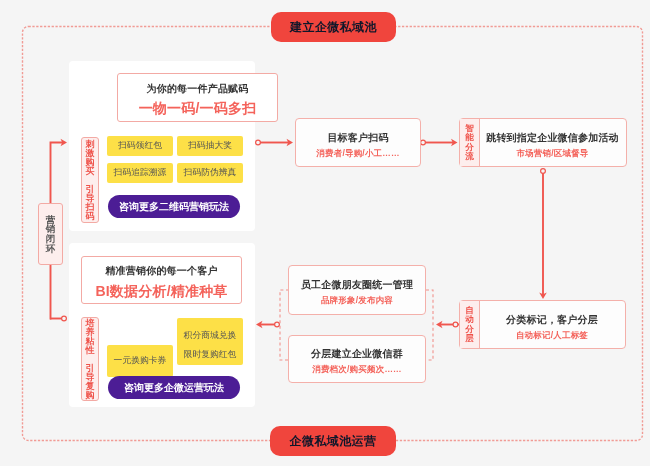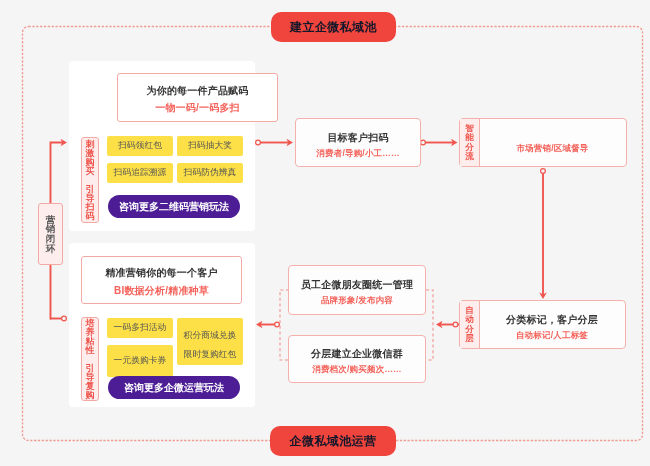--- a/index.html
+++ b/index.html
@@ -32,21 +32,21 @@
   .panel-a{left:69px;top:61px;width:186px;height:170px;}
   .panel-b{left:69px;top:243px;width:186px;height:164px;}
 
   
   .hbox{
     border:1px solid #f3aaa4;border-radius:3px;background:#fff;
     display:flex;flex-direction:column;align-items:center;justify-content:center;
     padding-top:4px;
   }
   .hbox .h1{font-size:10px;font-weight:bold;color:#333;letter-spacing:.2px;white-space:nowrap;line-height:1;}
-  .hbox .h2{font-size:10px;font-weight:bold;color:#f4635b;margin-top:7.5px;letter-spacing:.2px;white-space:nowrap;line-height:1;}
+  .hbox .h2{font-size:14px;font-weight:bold;color:#f4635b;margin-top:7.5px;letter-spacing:.2px;white-space:nowrap;line-height:1;}
 
   
   .vlabel{
     border:1px solid #f3aaa4;border-radius:3px;background:#fdeeed;
     display:flex;flex-direction:column;align-items:center;justify-content:center;
     font-size:9px;font-weight:bold;color:#ef534b;line-height:1;overflow:hidden;
   }
   .vlabel span{display:block;line-height:9px;height:9px;}
 
   
@@ -134,21 +134,20 @@
       <span>培</span>
       <span>养</span>
       <span>粘</span>
       <span>性</span>
       <span>&nbsp;</span>
       <span>引</span>
       <span>导</span>
       <span>复</span>
       <span>购</span>
     </div>
-  <div class="abs chip" style="left:107px;top:318px;width:66px;height:20px;">一码多扫活动</div>
   <div class="abs chip" style="left:177px;top:318px;width:66px;height:36px;">积分商城兑换</div>
   <div class="abs chip" style="left:107px;top:345px;width:66px;height:32px;">一元换购卡券</div>
   <div class="abs chip" style="left:177px;top:345px;width:66px;height:20px;">限时复购红包</div>
   <div class="abs cta" style="left:108px;top:376px;width:132px;height:23px;">咨询更多企微运营玩法</div>
 
   <div class="abs loop" style="left:38px;top:203px;width:25px;height:62px;">
       <span>营</span>
       <span>销</span>
       <span>闭</span>
       <span>环</span>
@@ -159,20 +158,21 @@
     <div class="n2">消费者/导购/小工……</div>
   </div>
 
   <div class="abs node" style="left:459px;top:118px;width:168px;height:49px;padding-left:19px;">
     <div class="node-tab">
         <span>智</span>
         <span>能</span>
         <span>分</span>
         <span>流</span>
       </div>
+    <div class="n1">跳转到指定企业微信参加活动</div>
     <div class="n2">市场营销/区域督导</div>
   </div>
 
   <div class="abs node" style="left:288px;top:265px;width:138px;height:50px;">
     <div class="n1">员工企微朋友圈统一管理</div>
     <div class="n2">品牌形象/发布内容</div>
   </div>
 
   <div class="abs node" style="left:288px;top:335px;width:138px;height:48px;">
     <div class="n1">分层建立企业微信群</div>

